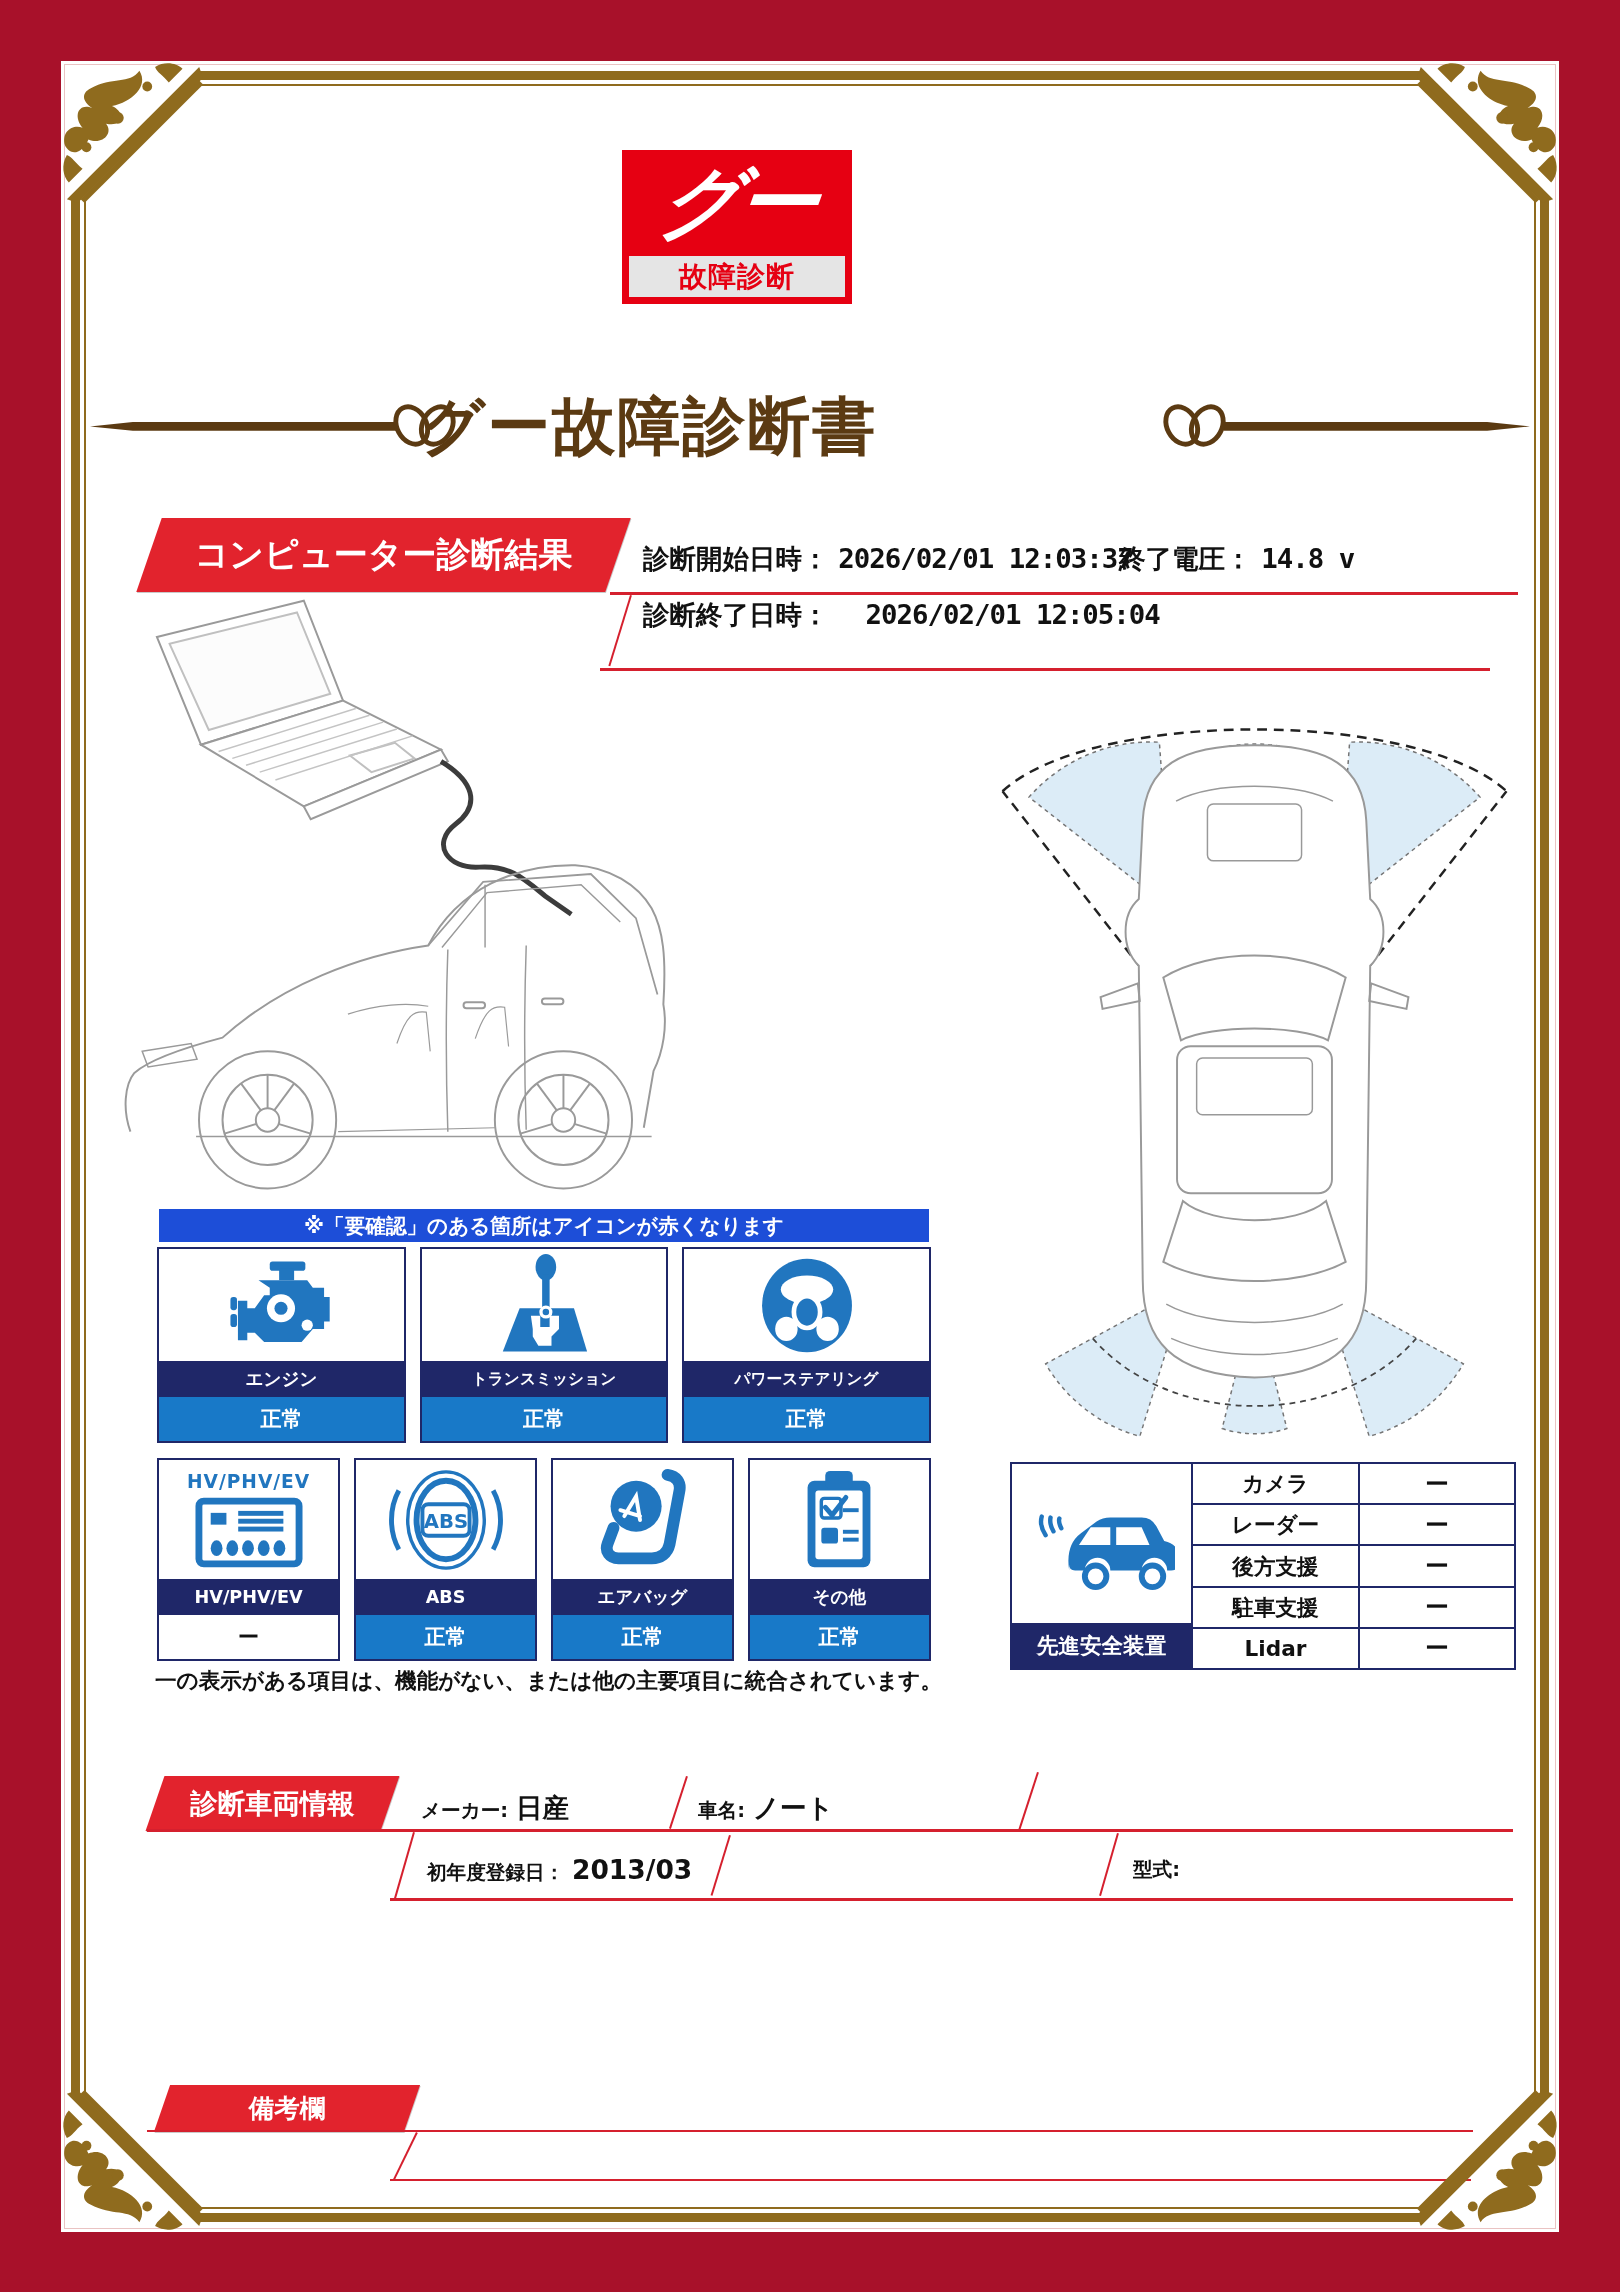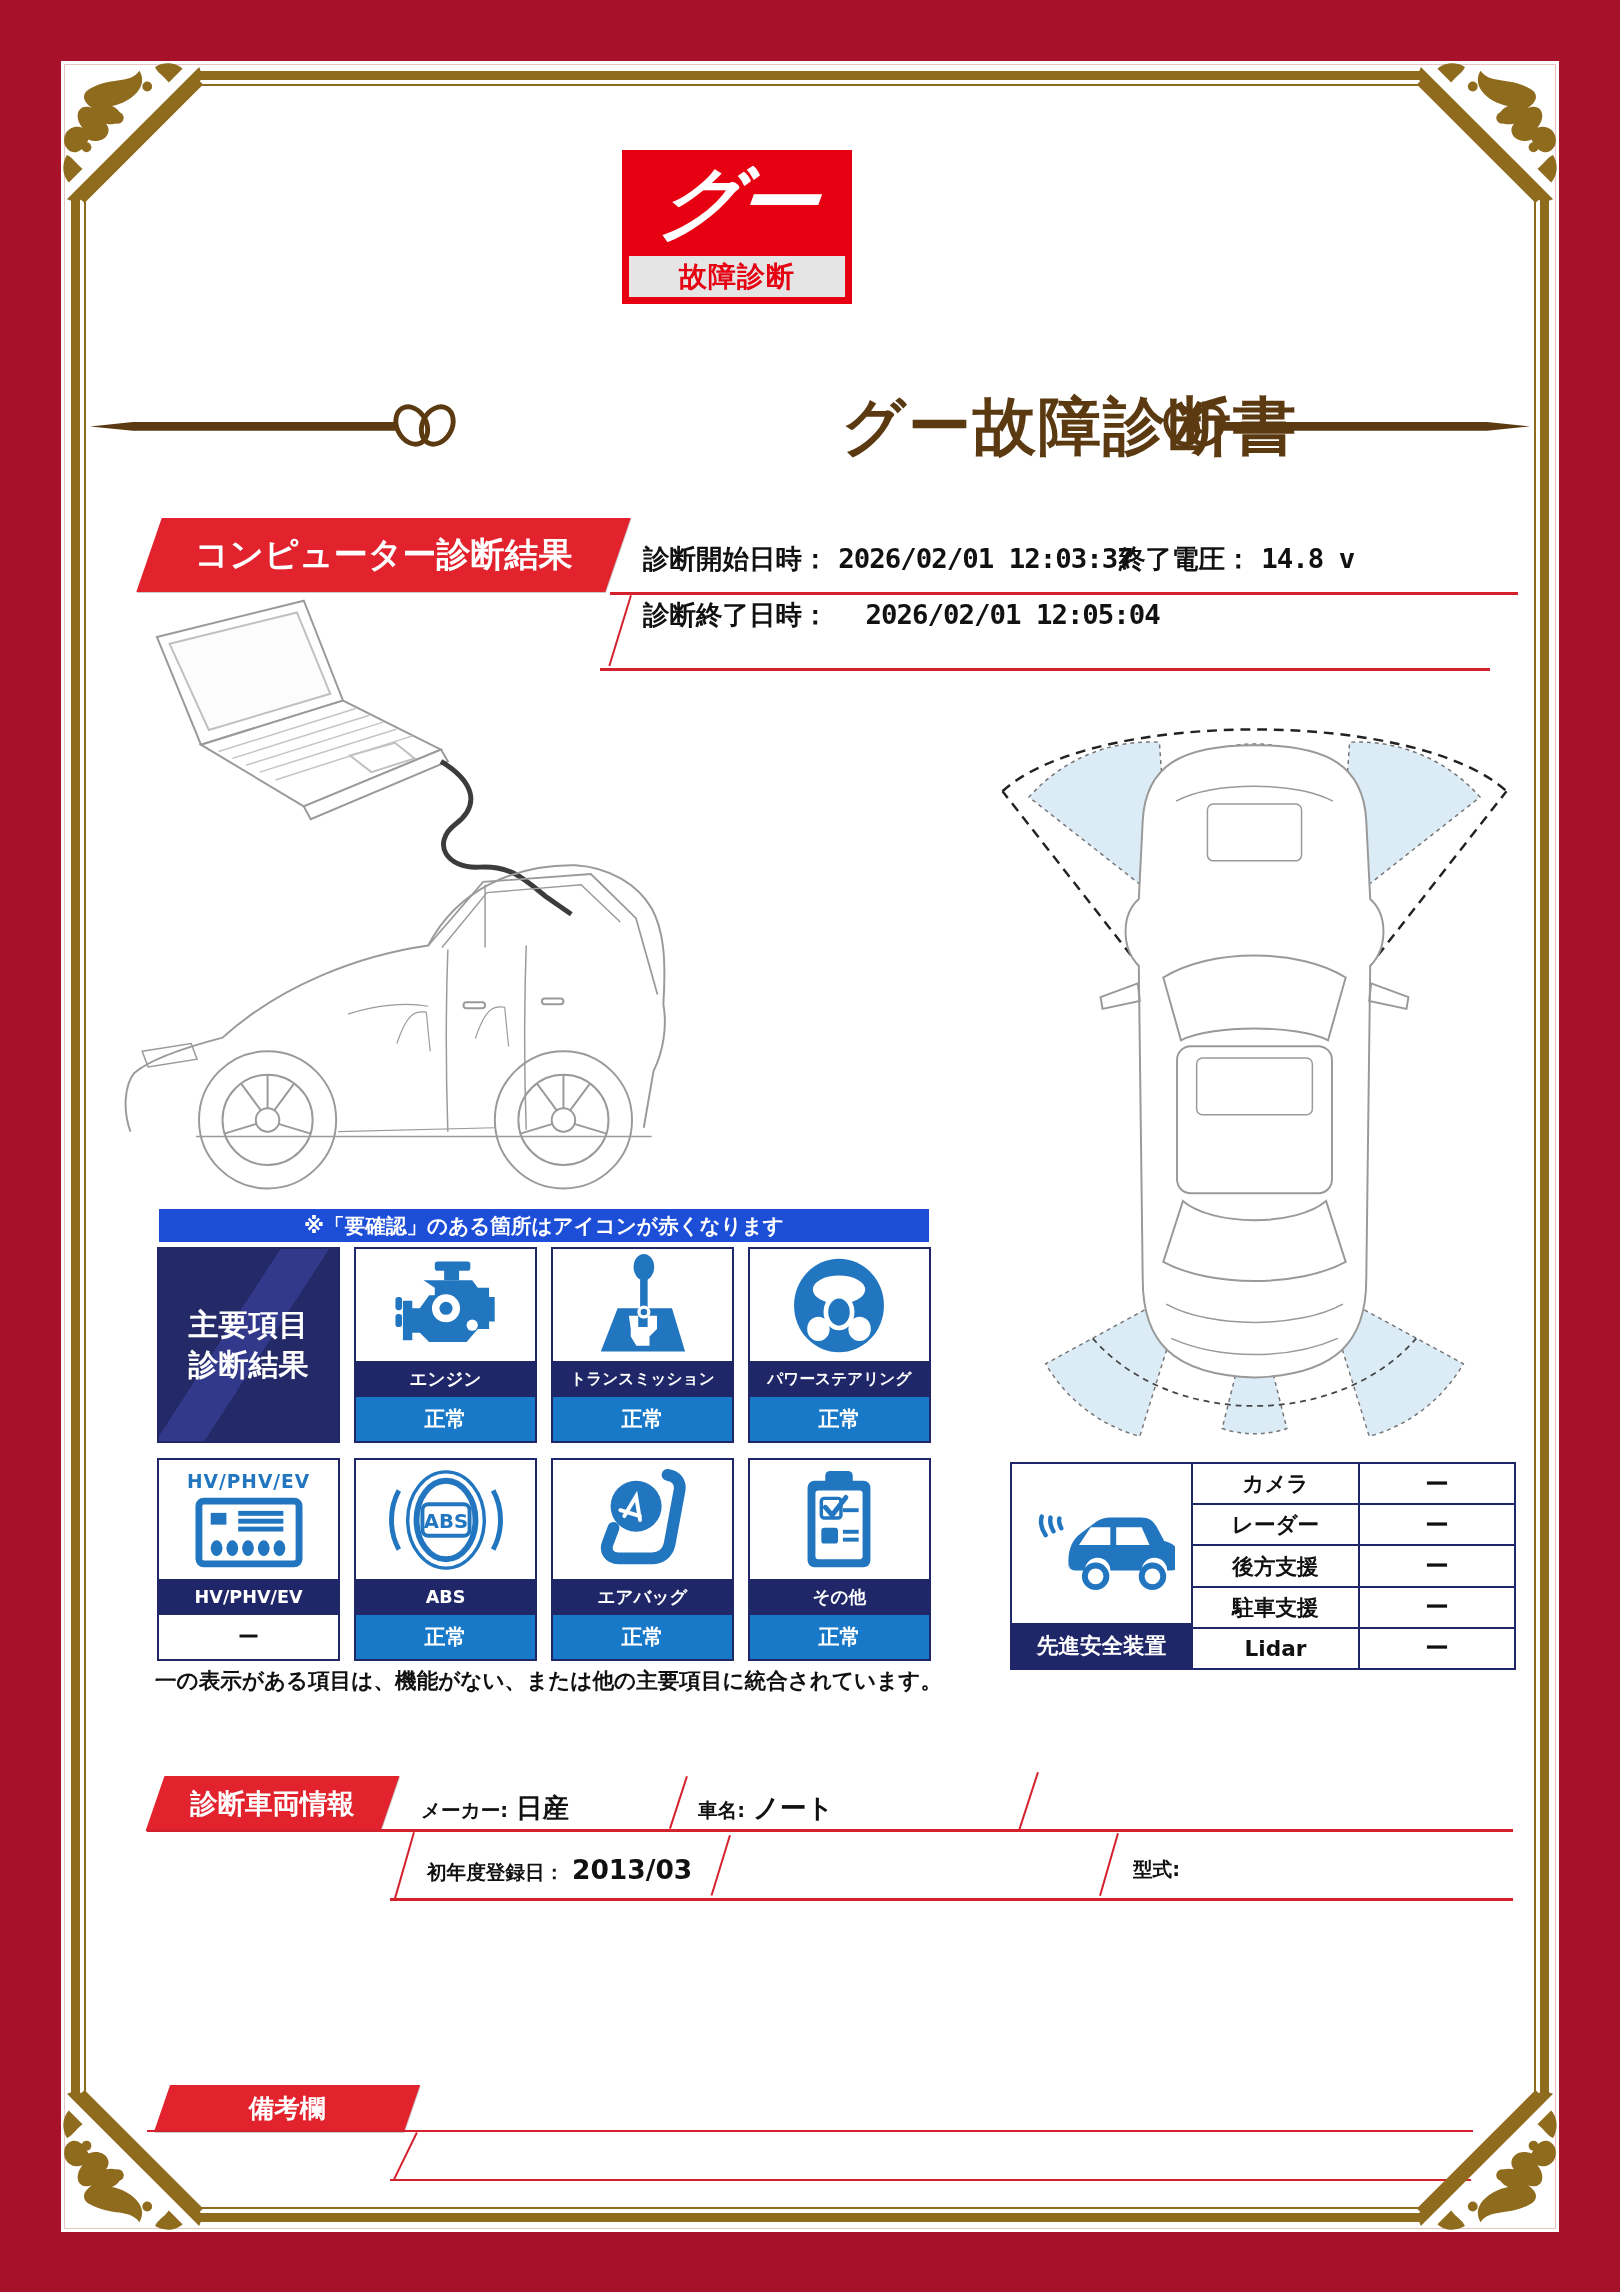--- a/index.html
+++ b/index.html
@@ -11,21 +11,21 @@
   .gold-band{position:absolute;background:#8f6b1e;z-index:6;}
   .gold-thin{position:absolute;background:#8f6b1e;z-index:6;}
   .corner{position:absolute;width:147px;height:147px;z-index:7;}
   
   .logo{position:absolute;left:622px;top:150px;width:230px;height:154px;background:#e60012;}
   .logo-main{position:absolute;left:0;top:2px;width:100%;height:104px;display:flex;align-items:center;justify-content:center;
              color:#fff;font-size:80px;font-weight:900;font-style:italic;transform:skewX(-6deg);letter-spacing:-3.9px;}
   .logo-strip{position:absolute;left:6.9px;right:6.9px;bottom:6.9px;height:41px;background:#e5e5e5;display:flex;align-items:center;justify-content:center;}
   .logo-strip span{color:#e60012;font-size:28px;font-weight:900;letter-spacing:1px;}
   
-  .title{position:absolute;left:0;top:384px;width:1298px;text-align:right;color:#5b3a12;
+  .title{position:absolute;left:0;top:384px;width:1298px;text-align:center;color:#5b3a12;
          font-size:63px;font-weight:900;letter-spacing:2px;z-index:2;}
   .rule{position:absolute;top:422px;height:8.8px;background:#5b3a12;z-index:1;}
   .rule.left{left:90px;width:306px;clip-path:polygon(0 50%,14% 0,100% 0,100% 100%,14% 100%);}
   .rule.right{left:1224px;width:306px;clip-path:polygon(0 0,86% 0,100% 50%,86% 100%,0 100%);}
   .flourish{position:absolute;top:400px;width:71px;height:51px;z-index:1;}
   
   .rbanner{position:absolute;background:#e2232d;transform:skewX(-19deg);box-shadow:1px 1px 0 #c9c9c9;}
   .rbanner .in{position:absolute;inset:0;transform:skewX(19deg);display:flex;align-items:center;justify-content:center;
                color:#fff;font-weight:900;}
   .hrow{position:absolute;display:flex;align-items:center;gap:9.8px;color:#111;}
@@ -249,24 +249,20 @@
       <polygon points="166,338 128,352 130,364 168,356" fill="none"></polygon>
       <polygon points="404,338 442,352 440,364 402,356" fill="none"></polygon>
       <path d="M195,665 C240,690 330,690 375,665" fill="none" stroke-width="1.5"></path>
       <path d="M200,700 C250,722 320,722 370,700" fill="none" stroke-width="1.5"></path>
     </g>
   </svg>
 
   <div class="notice">※「要確認」のある箇所はアイコンが赤くなります</div>
 
   <div class="grid-row" style="top:1247px;height:196px;">
-    <div class="head-cell">
-      <span>主要項目</span>
-      <span>診断結果</span>
-    </div>
     <div class="cell">
       <div class="icon-area">
         <svg width="118" height="103" viewBox="0 0 120 110">
           <g fill="#2176bf">
             <rect x="48" y="8" width="38" height="10" rx="3"></rect>
               <rect x="58" y="16" width="16" height="12"></rect>
             <path d="M36,28 h52 l6,8 h12 v10 h6 v26 h-6 v8 h-12 l-12,14 H42 l-10,-10 h-8 v8 H14 V50 h10 v8 h8 l10,-14 h6 v-8 l-12,-8 z"></path>
             <rect x="6" y="46" width="7" height="14" rx="3"></rect>
               <rect x="6" y="64" width="7" height="14" rx="3"></rect>
           </g>

